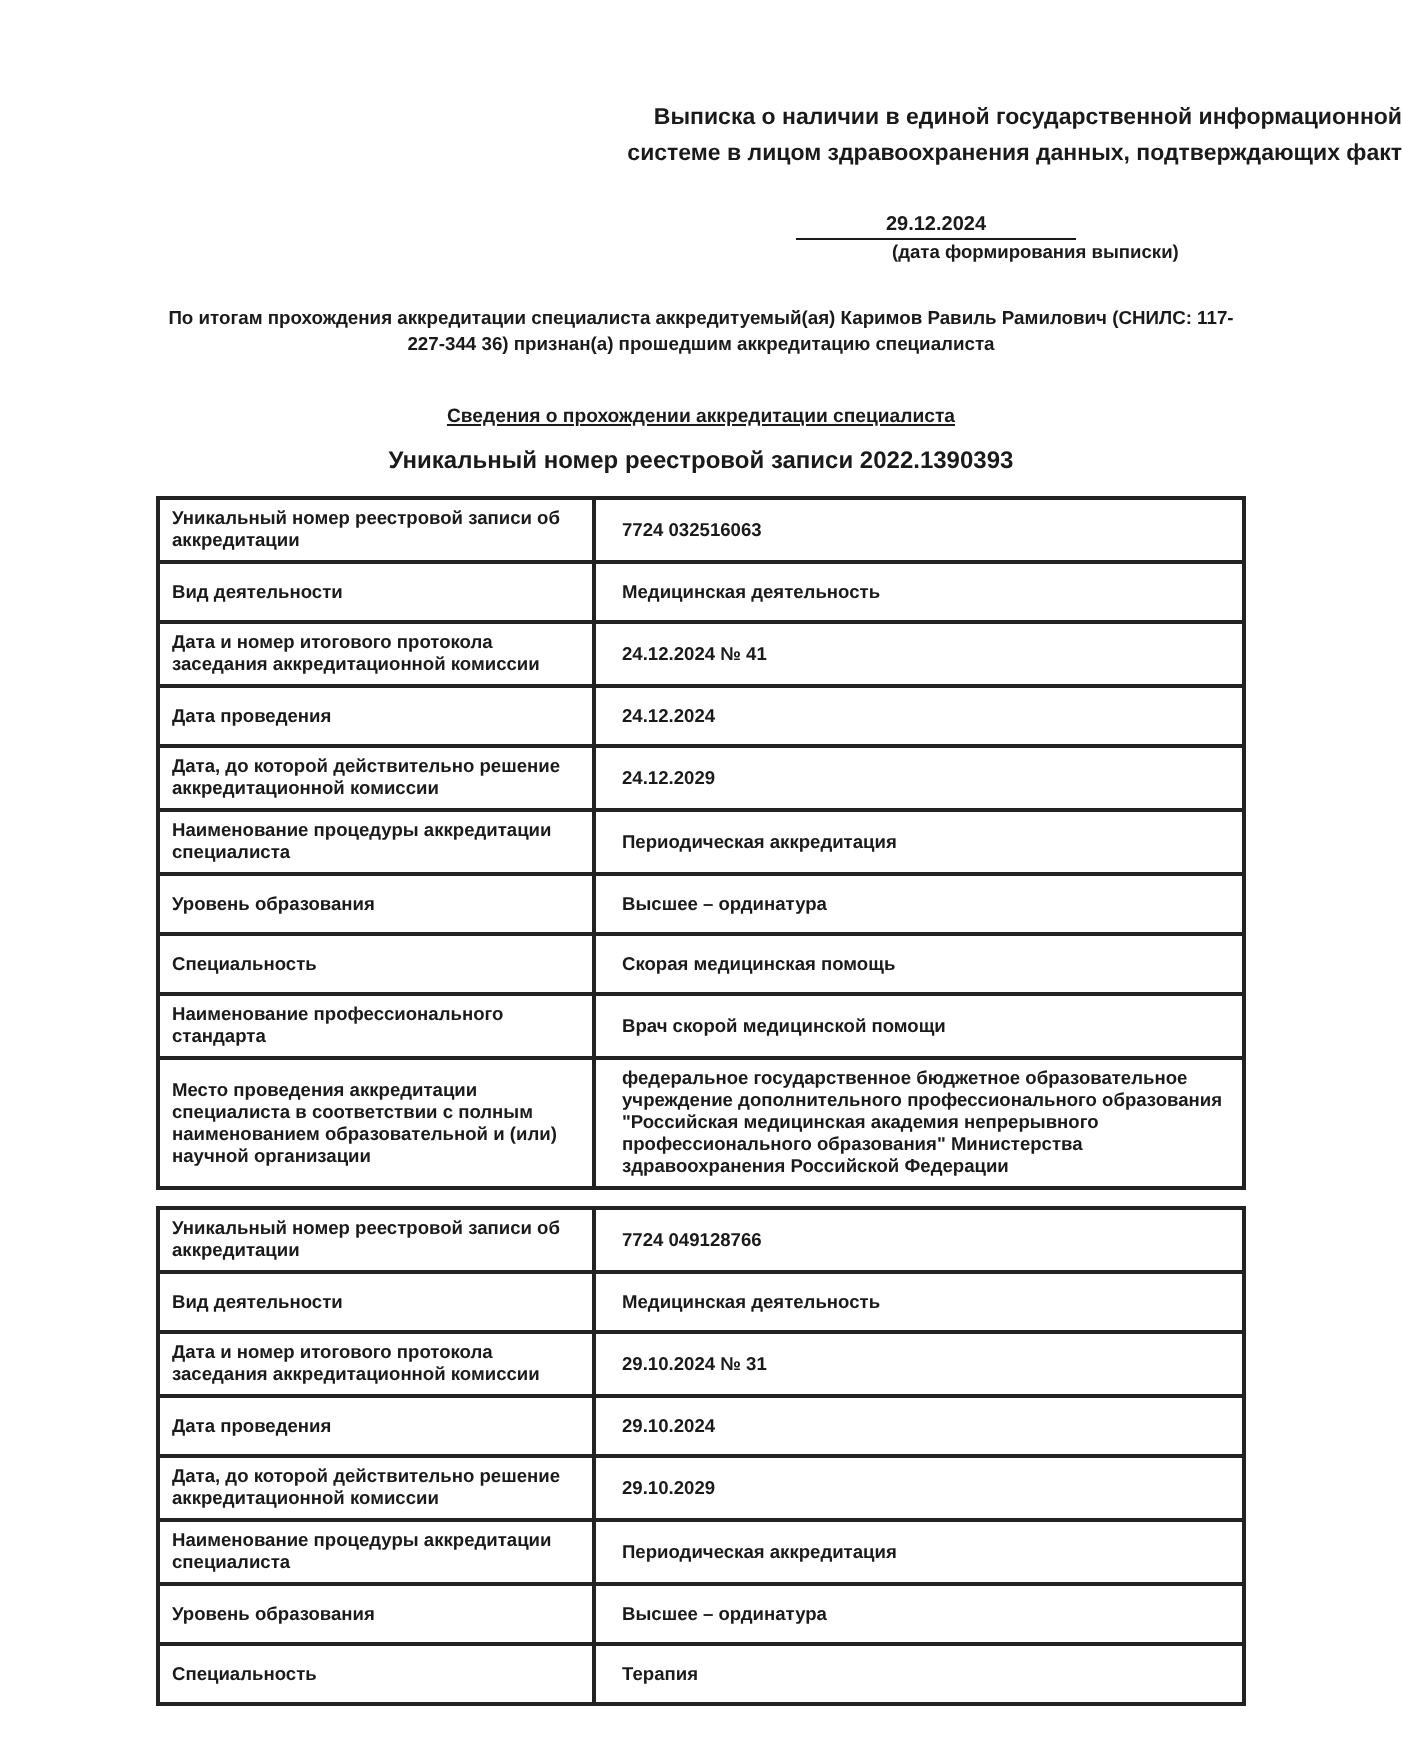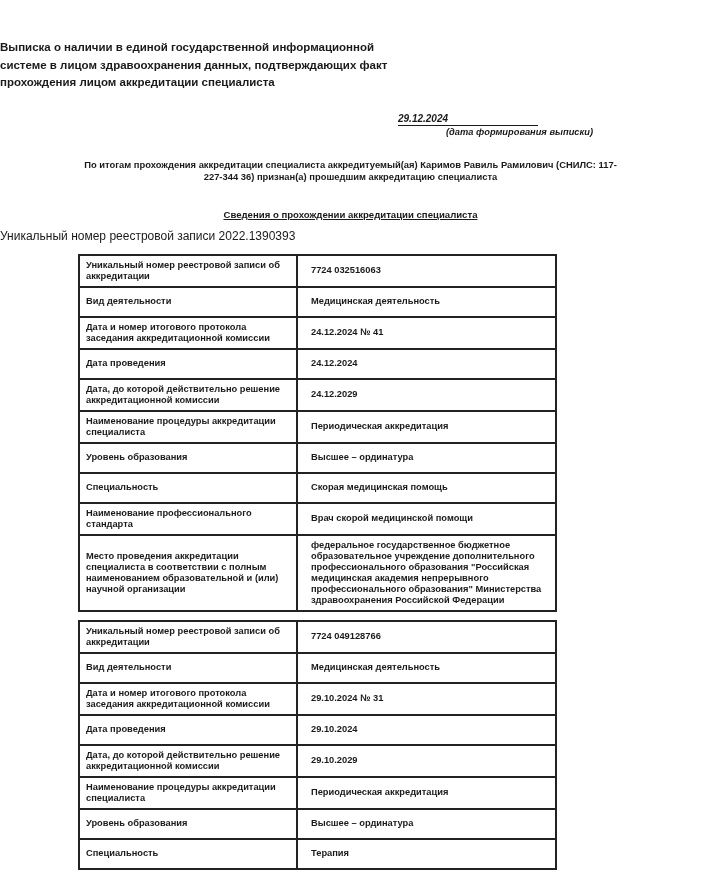--- a/index.html
+++ b/index.html
@@ -10,33 +10,32 @@
   .page {
     position: relative;
     width: 701px;
     height: 881px;
     background: #ffffff;
     font-family: "Liberation Sans", sans-serif;
     color: #1a1a1a;
     overflow: hidden;
   }
   .doc-title {
-    margin: 0 auto;
+    margin: 12px auto;
     padding-top: 39px;
-    text-align: left;
+    text-align: right;
     font-size: 11.5px;
     font-weight: bold;
     line-height: 17.5px;
   }
   .date-block {
     margin-top: 21px;
     margin-left: 398px;
     width: 140px;
-    text-align: left;
-    font-style: italic;
+    text-align: center;
   }
   .date-value {
     display: block;
     font-size: 10px;
     font-weight: bold;
     border-bottom: 1.5px solid #1a1a1a;
     padding-bottom: 1px;
   }
   .date-caption {
     display: block;
@@ -56,29 +55,29 @@
   }
   .section-heading {
     margin-top: 25px;
     text-align: center;
     font-size: 9.6px;
     font-weight: bold;
     text-decoration: underline;
   }
   .registry-heading {
     margin-top: 9px;
-    text-align: left;
+    text-align: center;
     font-size: 12px;
-    font-weight: normal;
+    font-weight: bold;
   }
   table.record {
     border-collapse: collapse;
     table-layout: fixed;
     margin-left: 78px;
-    width: 479px;
+    width: 545px;
     margin-top: 11px;
   }
   table.record + table.record {
     margin-top: 8px;
   }
   table.record td {
     border: 2px solid #222222;
     font-size: 9.3px;
     font-weight: bold;
     line-height: 11px;
@@ -95,21 +94,20 @@
   }
 </style>
 </head>
 <body>
 
 <div class="page">
 
   <div class="doc-title">
     <div>Выписка о наличии в единой государственной информационной</div>
     <div>системе в лицом здравоохранения данных, подтверждающих факт</div>
-    <div>прохождения лицом аккредитации специалиста</div>
   </div>
 
   <div class="date-block">
     <span class="date-value">29.12.2024</span>
     <span class="date-caption">(дата формирования выписки)</span>
   </div>
 
   <div class="intro">По итогам прохождения аккредитации специалиста аккредитуемый(ая) Каримов Равиль Рамилович (СНИЛС: 117-227-344 36) признан(а) прошедшим аккредитацию специалиста</div>
 
   <div class="section-heading">Сведения о прохождении аккредитации специалиста</div>

